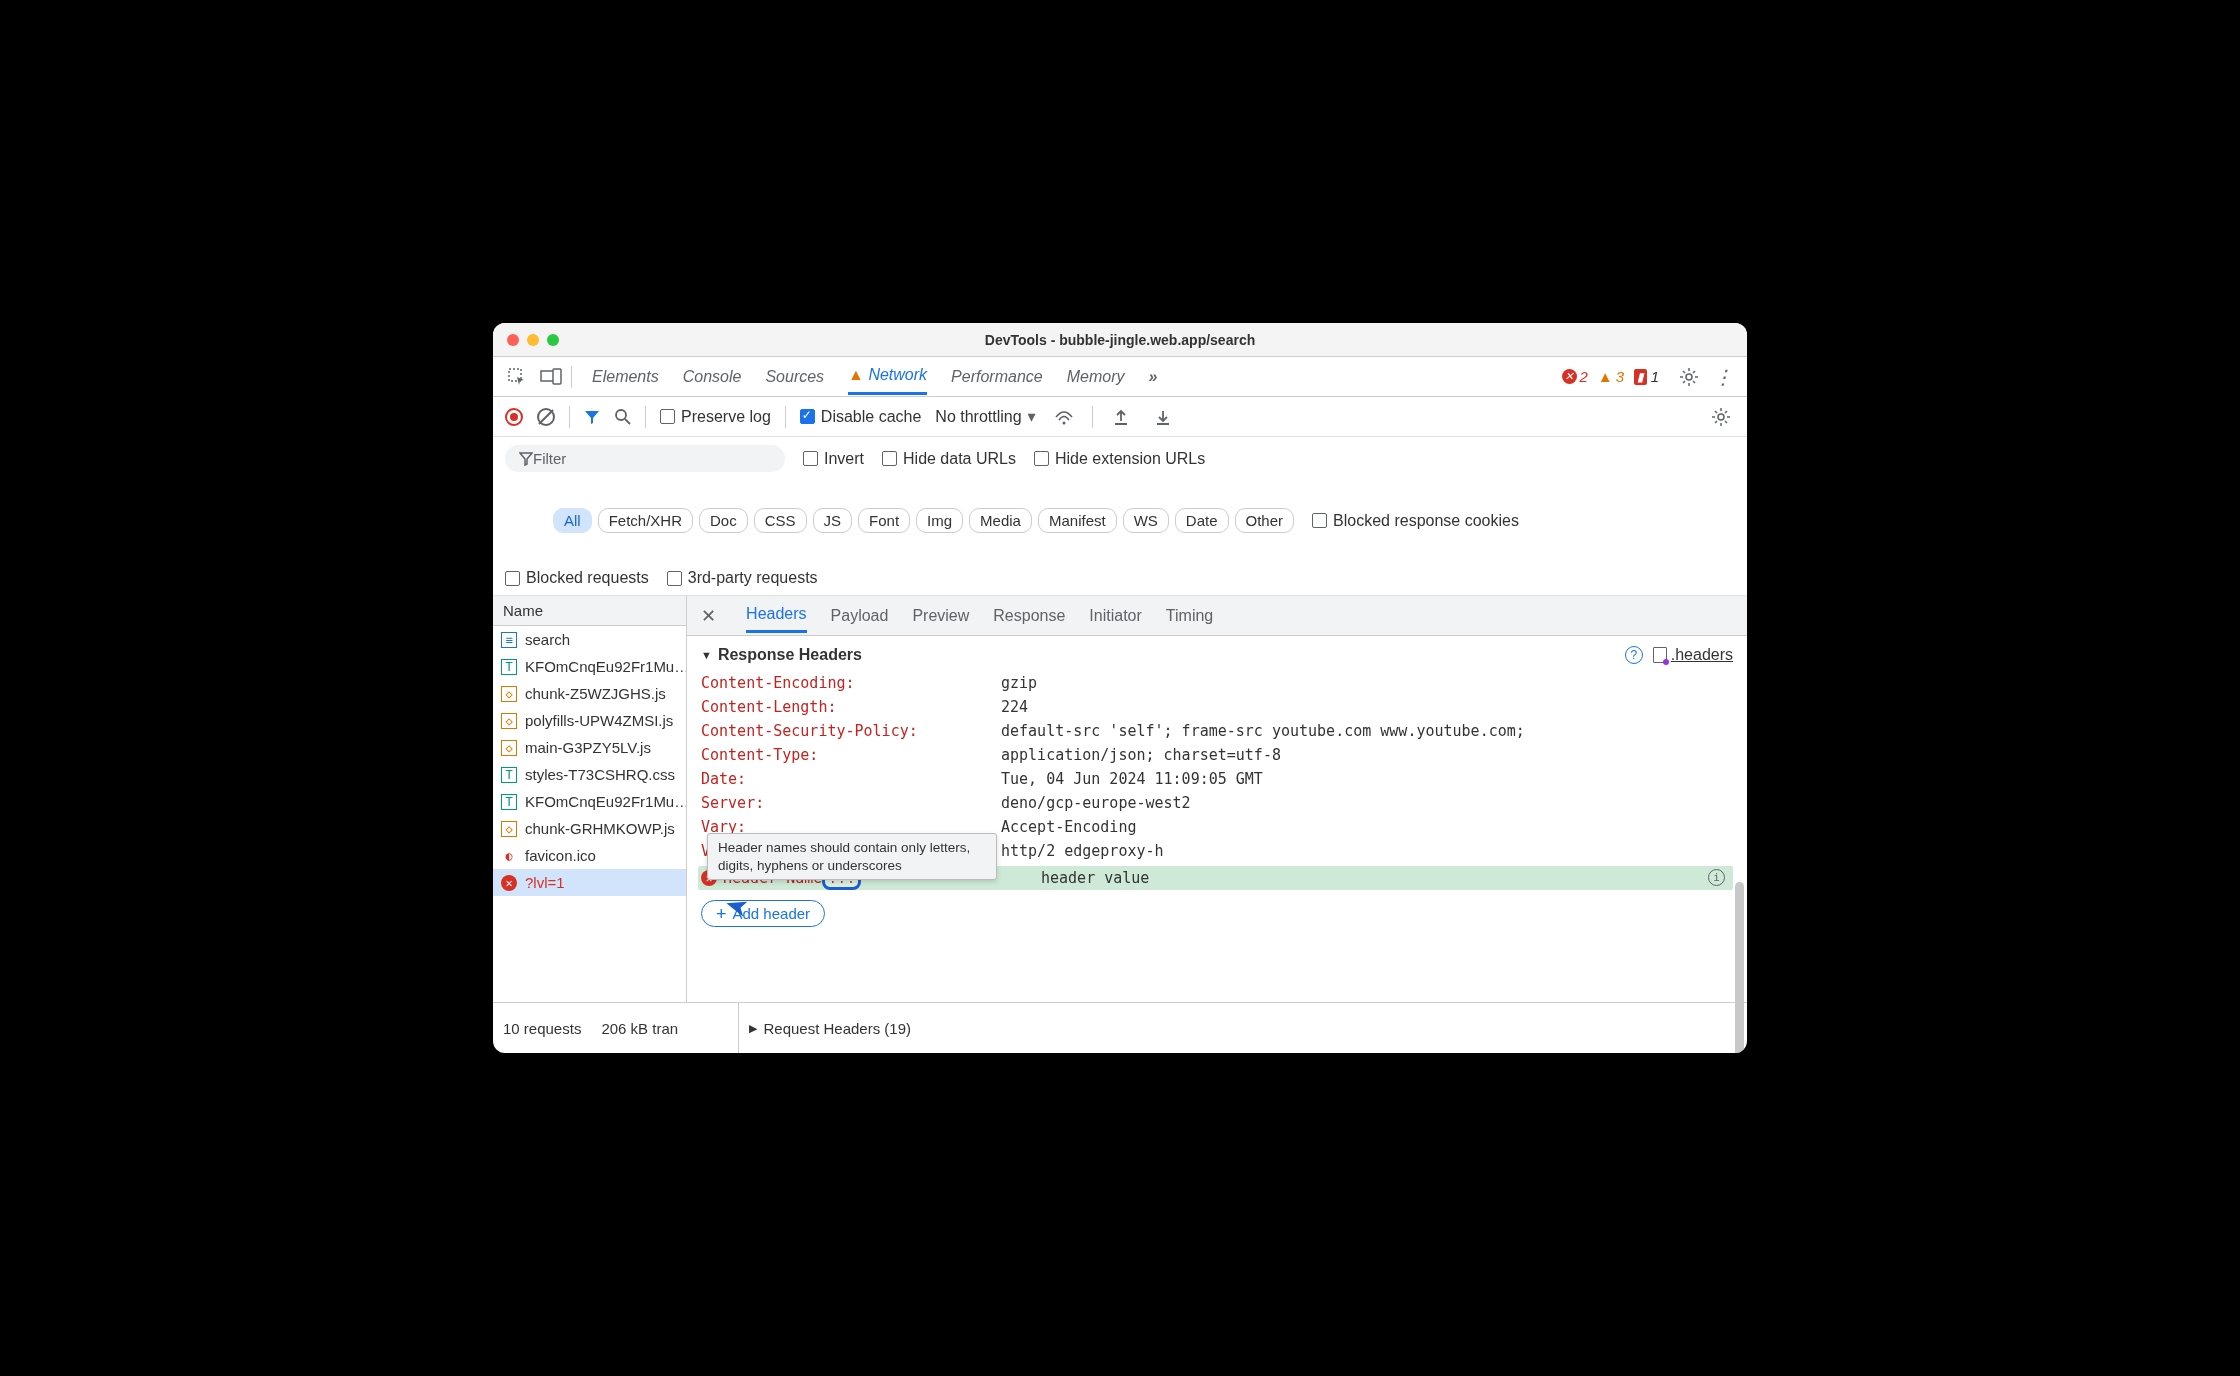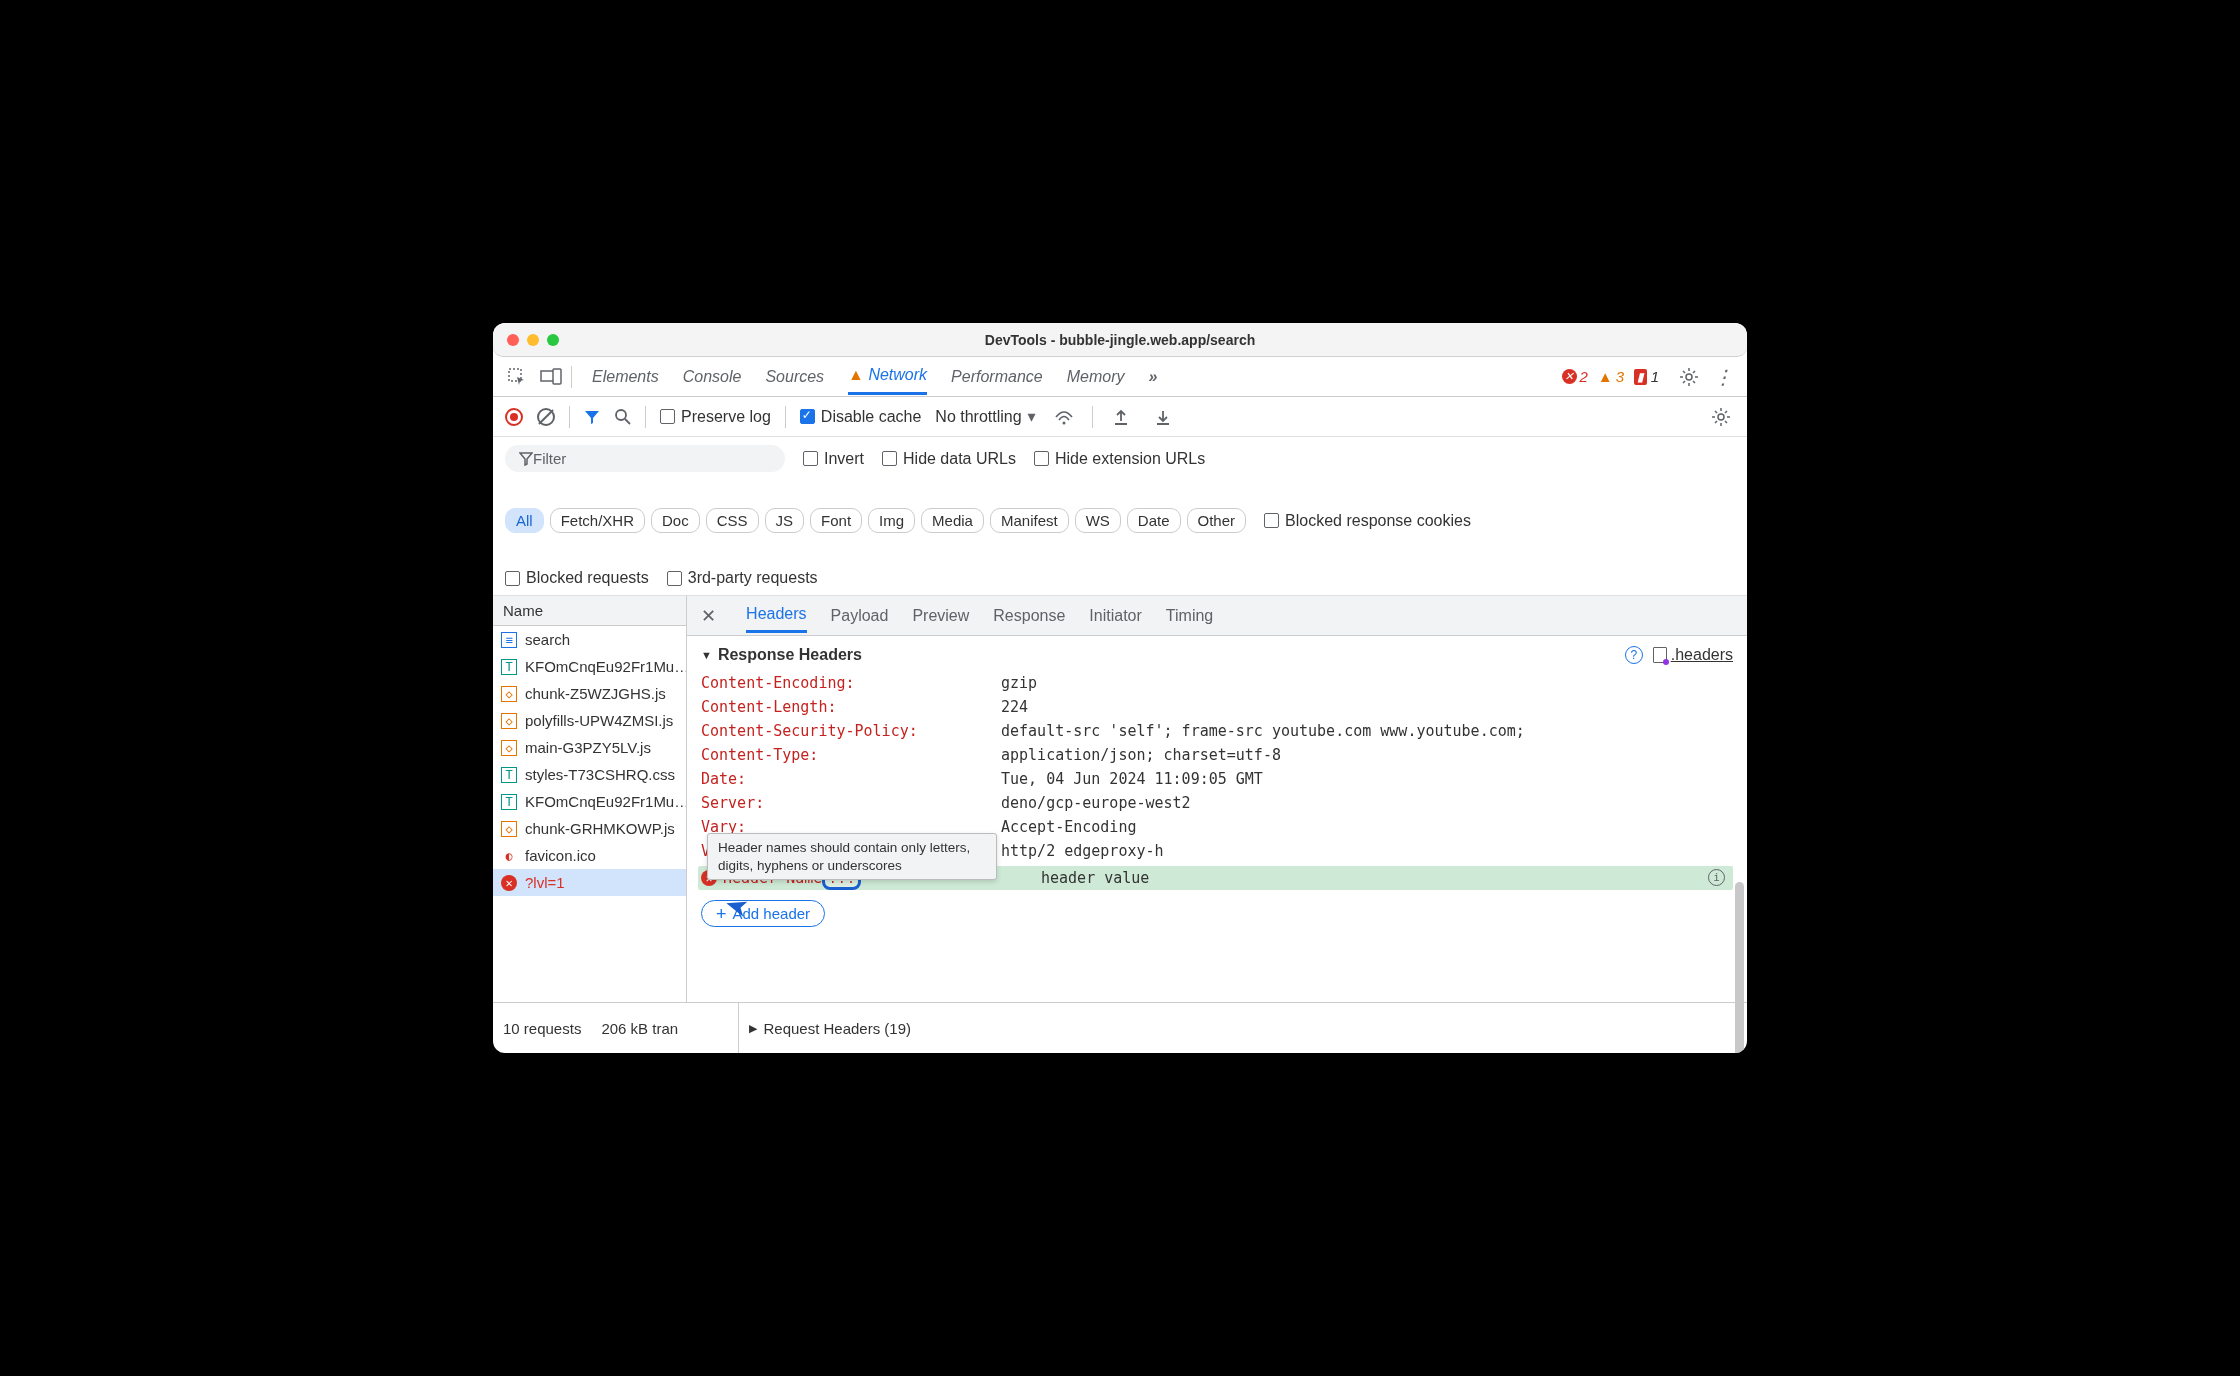--- a/index.html
+++ b/index.html
@@ -26,21 +26,20 @@
 
 
 .titlebar {
   height: 34px;
   background: #f4f4f4;
   border-bottom: 1px solid #d0d0d0;
   display: flex;
   align-items: center;
   padding: 0 14px;
   position: relative;
-  border-radius: 10px;
 }
 .traffic-lights { display: flex; gap: 8px; }
 .light { width: 12px; height: 12px; border-radius: 50%; }
 .light.red { background: #ff5f57; }
 .light.yellow { background: #febc2e; }
 .light.green { background: #28c840; }
 .title { position: absolute; left: 0; right: 0; text-align: center; font-size: 14px; font-weight: 600; color: #333; pointer-events: none; }
 
 
 .tabstrip {
@@ -90,21 +89,21 @@
   display: flex;
   align-items: center;
   padding: 8px 12px;
   gap: 18px;
   flex-wrap: wrap;
   border-bottom: 1px solid #e0e0e0;
 }
 .filter-input { background: #f1f3f4; border-radius: 16px; padding: 5px 14px; display: flex; align-items: center; gap: 0; color: #5f6368; min-width: 280px; font-size: 15px; }
 .chip-row { display: flex; gap: 6px; align-items: center; flex-wrap: wrap;}
 .chip { border: 1px solid #ccc; border-radius: 10px; padding: 3px 10px; font-size: 15px; color: #333; cursor: pointer; }
-.chip.active { background: #d2e3fc; border-color: #d2e3fc; color: #1967d2; }
+.chip.active { background: #d2e3fc; border-color: #d2e3fc; color: #1967d2; margin-left: 48px; }
 
 
 .split { flex: 1; display: flex; min-height: 0; }
 .left-pane { width: 194px; border-right: 1px solid #ccc; display: flex; flex-direction: column; }
 .col-head { background: #f1f3f4; border-bottom: 1px solid #ccc; padding: 6px 10px; font-size: 15px; color: #333; }
 .reqlist { flex: 1; overflow: auto; }
 .req-row { display: flex; align-items: center; gap: 8px; padding: 5px 8px; font-size: 15px; color: #333; cursor: pointer; white-space: nowrap; overflow: hidden; text-overflow: ellipsis; }
 .req-row.selected { background: #d2e3fc; }
 .req-row.error { color: #d93025; }
 .ricon { width: 16px; height: 16px; flex: none; display: inline-flex; align-items: center; justify-content: center; font-size: 12px; font-family: monospace; }

